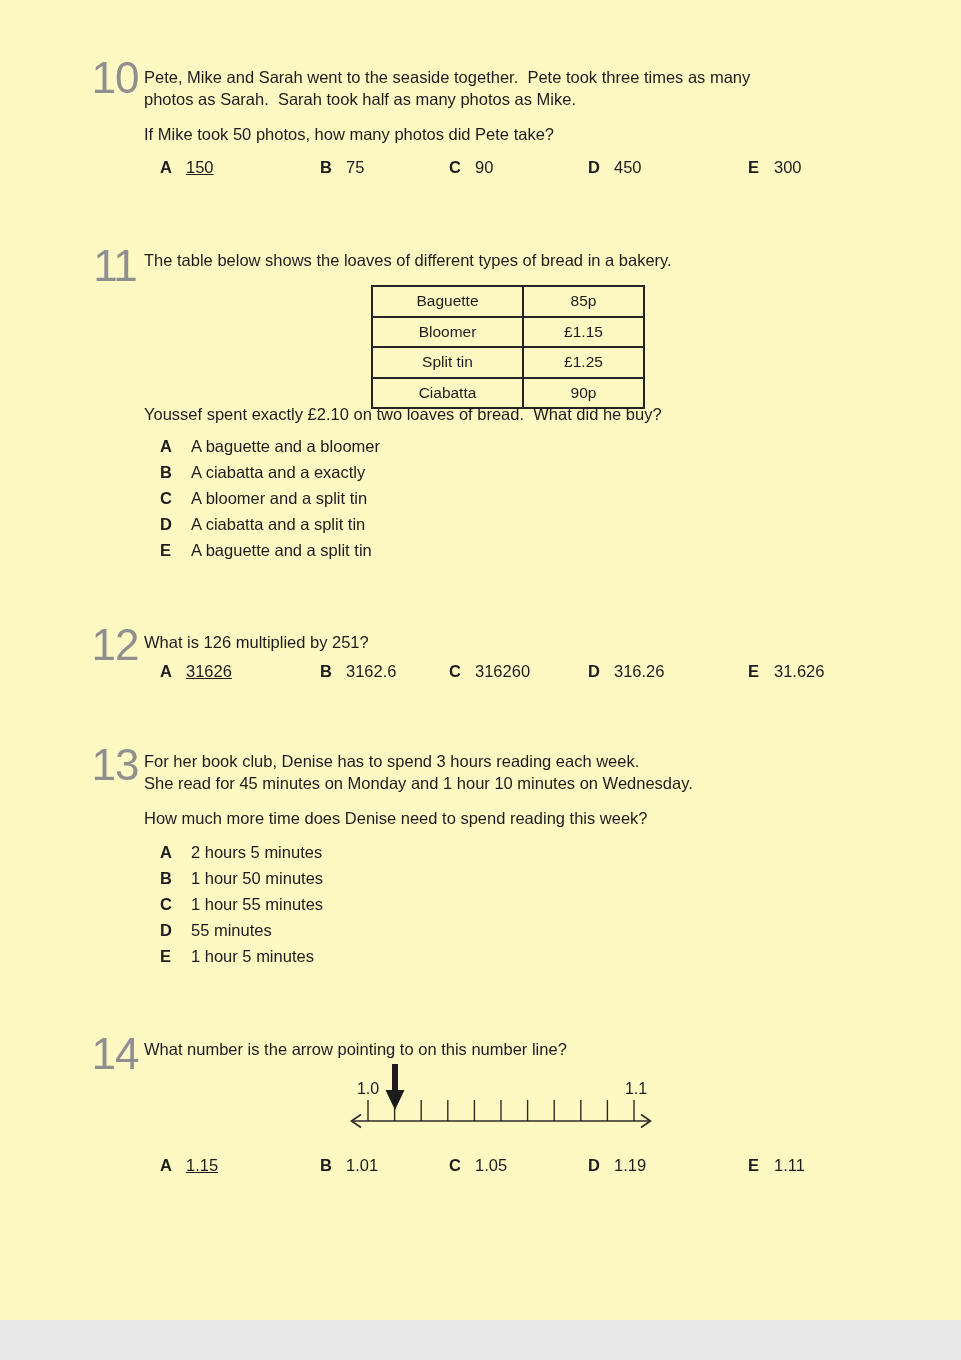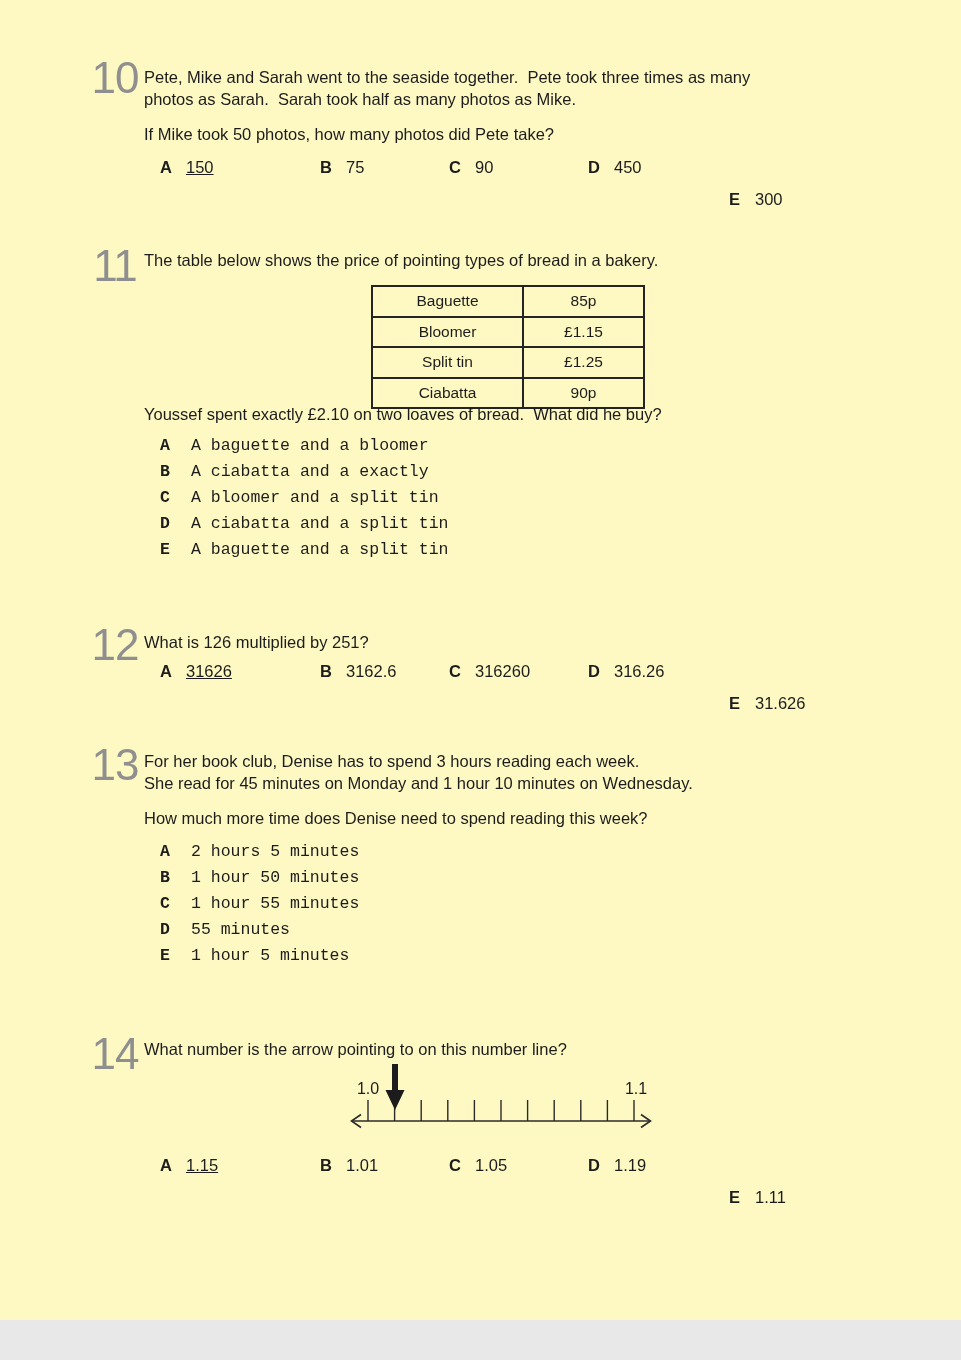--- a/index.html
+++ b/index.html
@@ -15,24 +15,24 @@
   .qtext {
     position:absolute; left:144px; font-size:16.5px; line-height:22px;
     white-space:pre-wrap; color:#1c1c1c;
   }
   
   .opt-row { position:absolute; left:0; width:961px; height:22px; }
   .opt-row .opt { position:absolute; top:0; font-size:16.5px; line-height:20px; }
   .opt-row .letter { display:inline-block; width:26px; font-weight:bold; }
   .opt-row .p0 { left:160px;text-decoration:underline; } .opt-row .p1 { left:310px;margin-left:10px; }
   .opt-row .p2 { left:449px; } .opt-row .p3 { left:588px; }
-  .opt-row .p4 { left:729px;margin-top:32px; }
+  .opt-row .p4 { left:748px; }
   
   .opt-list { position:absolute; left:160px; }
-  .opt-list .opt { height:26px; font-size:16.5px; line-height:20px;font-family:Liberation Mono, monospace; }
+  .opt-list .opt { height:26px; font-size:16.5px; line-height:20px; }
   .opt-list .letter { display:inline-block; width:31px; font-weight:bold; }
   
   .bread-table {
     position:absolute; left:371px; top:285px;
     border-collapse:collapse; font-size:15.5px;
   }
   .bread-table td {
     border:2px solid #242424; text-align:center; vertical-align:middle;
     height:20.5px; padding:4px;
   }
@@ -57,21 +57,21 @@
   <div class="qtext" style="top:123px">If Mike took 50 photos, how many photos did Pete take?</div>
   <div class="opt-row" style="top:157px">
     <span class="opt p0"><span class="letter">A</span><span>150</span></span>
     <span class="opt p1"><span class="letter">B</span><span>75</span></span>
     <span class="opt p2"><span class="letter">C</span><span>90</span></span>
     <span class="opt p3"><span class="letter">D</span><span>450</span></span>
     <span class="opt p4"><span class="letter">E</span><span>300</span></span>
   </div>
 
   <div class="qnum" style="top:243px">11</div>
-  <div class="qtext" style="top:249px">The table below shows the price of pointing types of bread in a bakery.</div>
+  <div class="qtext" style="top:249px">The table below shows the loaves of different types of bread in a bakery.</div>
   <table class="bread-table">
     <tbody>
       <tr>
         <td class="c1">Baguette</td>
         <td class="c2">85p</td>
       </tr>
       <tr>
         <td class="c1">Bloomer</td>
         <td class="c2">£1.15</td>
       </tr>

